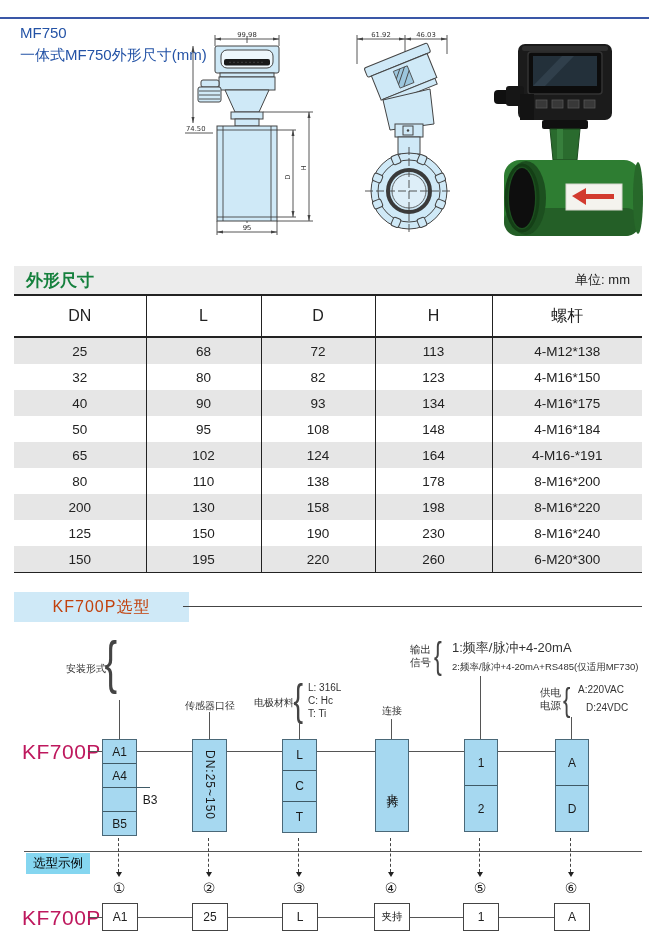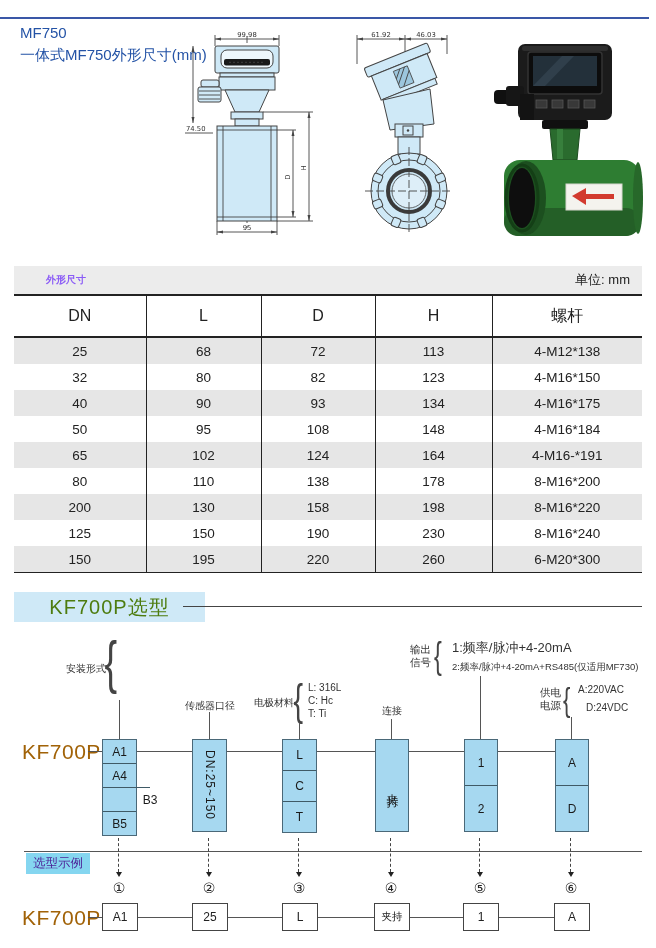--- a/index.html
+++ b/index.html
@@ -10,48 +10,48 @@
   .topline{position:absolute;left:0;top:17px;width:649px;border-top:2px solid #3a57a7;}
   .ptitle{position:absolute;left:20px;top:24px;font-size:15px;color:#2453a6;}
   .psub{position:absolute;left:20px;top:46px;font-size:15px;color:#2453a6;}
   svg line{stroke:#444;stroke-width:0.9;}
   .bf{fill:#cfe9f7;stroke:#444;stroke-width:1;}
   .dt{font:6.8px "DejaVu Sans",sans-serif;fill:#333;}
   .ah{fill:#444;stroke:none;}
   
   .tbar{position:absolute;left:14px;top:266px;width:628px;height:30px;background:#ececec;
         border-bottom:2px solid #222;box-sizing:border-box;display:flex;align-items:center;}
-  .tbar .tt{font-size:10px;font-weight:bold;color:#8b5cf6;padding-left:32px;}
+  .tbar .tt{font-size:17px;font-weight:bold;color:#15803d;padding-left:12px;}
   .tbar .tu{font-size:13px;color:#222;margin-left:auto;padding-right:12px;}
   table.dims{position:absolute;left:14px;top:296px;width:628px;border-collapse:collapse;table-layout:fixed;
         border-bottom:1.5px solid #222;}
   table.dims th{height:38px;font-size:16px;font-weight:normal;color:#222;text-align:center;
         border-bottom:2px solid #222;}
   table.dims td{height:26px;font-size:13.5px;color:#222;text-align:center;padding:0;}
   table.dims th+th, table.dims td+td{border-left:1px solid #222;}
   table.dims tr.g{background:#e6e6e6;}
   
-  .selhead{position:absolute;left:14px;top:592px;width:191px;height:30px;background:#cfe9f7;
-        display:flex;align-items:center;justify-content:center;font-size:20px;color:#4d7c0f;letter-spacing:1px;}
+  .selhead{position:absolute;left:14px;top:592px;width:175px;height:30px;background:#cfe9f7;
+        display:flex;align-items:center;justify-content:center;font-size:16px;color:#c2410c;letter-spacing:1px;}
   .selline{position:absolute;left:183px;top:606px;width:459px;border-top:1.5px solid #444;}
   .ann{position:absolute;font-size:10px;color:#333;line-height:12.5px;white-space:nowrap;}
   .brace{position:absolute;color:#444;font-weight:100;line-height:1;transform:scaleX(0.65);}
   .vline{position:absolute;width:0;border-left:1px solid #555;}
   .hline{position:absolute;height:0;border-top:1px solid #555;z-index:0;}
   .selbox{position:absolute;background:#a6d8f0;border:1.4px solid #4a6878;box-sizing:border-box;z-index:2;}
   .selbox .cell{display:flex;align-items:center;justify-content:center;font-size:12px;color:#1a1a1a;
         border-top:1px solid #3f5a66;}
   .selbox .cell:first-child{border-top:none;}
   .vtext{writing-mode:vertical-rl;font-size:12px;color:#1a1a1a;letter-spacing:1px;}
   .vcjk{writing-mode:vertical-rl;text-orientation:upright;font-size:12px;color:#1a1a1a;letter-spacing:2px;}
-  .model{position:absolute;font-size:21px;color:#a16207;letter-spacing:0.5px;}
+  .model{position:absolute;font-size:21px;color:#be185d;letter-spacing:0.5px;}
   .dash{position:absolute;width:0;border-left:1.6px dashed #444;z-index:1;}
   .ahead{position:absolute;width:0;height:0;border-left:3.5px solid transparent;
         border-right:3.5px solid transparent;border-top:5px solid #222;}
-  .exlabel{position:absolute;left:26px;top:853px;background:#85d6f0;color:#4c1d95;
+  .exlabel{position:absolute;left:26px;top:853px;background:#85d6f0;color:#000000;
         font-size:12.5px;padding:2px 7px;}
   .circ{position:absolute;top:880px;width:22px;text-align:center;font-size:14px;color:#222;}
   .exbox{position:absolute;top:903px;width:36px;height:28px;background:#fff;border:1.4px solid #444;
         box-sizing:border-box;display:flex;align-items:center;justify-content:center;font-size:12px;z-index:2;}
 </style>
 </head>
 <body>
 
 <div class="page">
 

